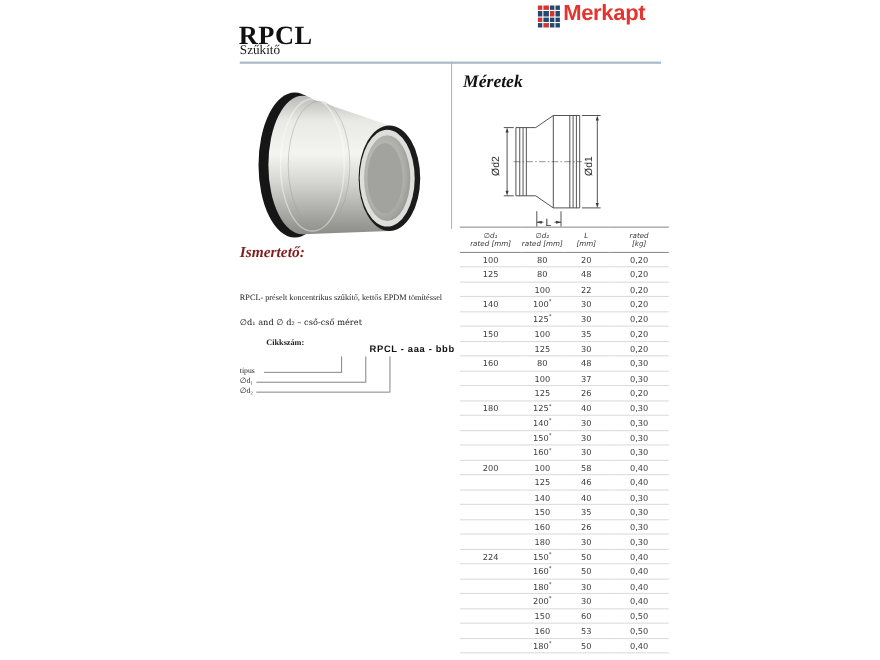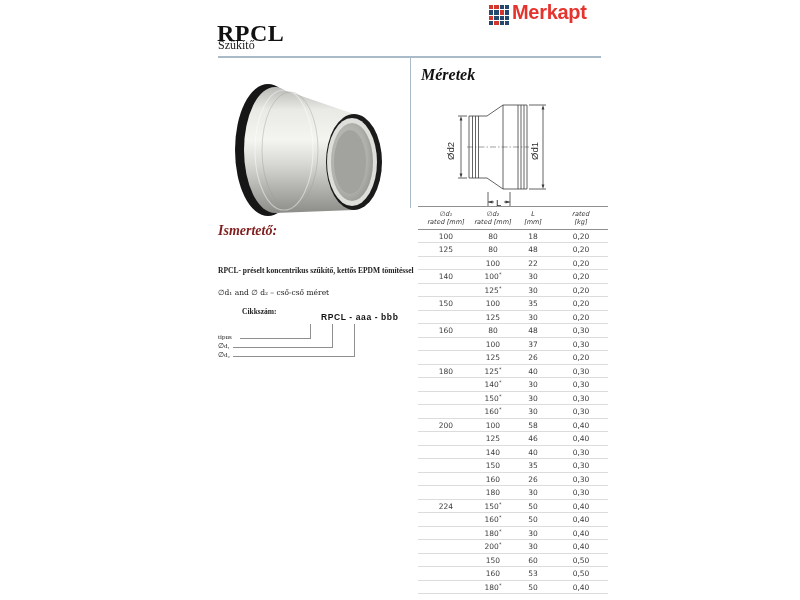--- a/index.html
+++ b/index.html
@@ -15,25 +15,25 @@
   .logo-grid{position:absolute;left:489px;top:5px;width:20px;height:20px;
              display:grid;grid-template-columns:repeat(4,1fr);grid-template-rows:repeat(4,1fr);gap:1px;}
   .logo-grid span{display:block;}
 
   .rule-h{position:absolute;left:218px;top:56px;width:383px;height:2px;background:#a9bac9;}
   .rule-v{position:absolute;left:410px;top:56px;width:1px;height:152px;background:#a9bac9;}
 
   
   .product{position:absolute;left:228px;top:76px;}
   .sec-title{position:absolute;left:218px;top:223px;font-size:14px;font-weight:bold;font-style:italic;color:#7f1d1d;}
-  .desc{position:absolute;left:218px;top:266px;font-size:7.5px;font-weight:bold;color:#222;}
+  .desc{position:absolute;left:218px;top:266px;font-size:7.5px;font-weight:normal;color:#222;}
   .dimnote{position:absolute;left:218px;top:288px;font-size:7.5px;color:#222;
            font-family:"DejaVu Serif",serif;}
   .cikkszam{position:absolute;left:218px;top:307px;font-size:7.5px;font-weight:bold;color:#222;margin-left:24px;}
-  .ordercode{position:absolute;left:287px;top:312px;font-size:8.5px;font-weight:bold;
+  .ordercode{position:absolute;left:302px;top:312px;font-size:8.5px;font-weight:bold;
              font-family:"Liberation Sans",sans-serif;letter-spacing:.6px;color:#111;padding-left:34px;}
   .legend{position:absolute;font-size:7px;color:#222;font-family:Liberation Serif, serif;}
   .lg-0{left:218px;top:333px;} .lg-1{left:218px;top:342px;} .lg-2{left:218px;top:351px;}
   .cline{position:absolute;background:#8f8f8f;}
   .cl-h1{left:240px;top:338px;width:70px;height:1px;}
   .cl-v1{left:310px;top:324px;width:1px;height:15px;}
   .cl-h2{left:233px;top:347px;width:99px;height:1px;}
   .cl-v2{left:332px;top:324px;width:1px;height:24px;}
   .cl-h3{left:233px;top:356px;width:121px;height:1px;}
   .cl-v3{left:354px;top:324px;width:1px;height:33px;}
@@ -184,21 +184,21 @@
         <th>
           <div>rated</div>
             <div>[kg]</div>
           </th>
       </tr>
     </thead>
     <tbody>
         <tr class="group">
           <td>100</td>
           <td>80</td>
-          <td>18</td>
+          <td>20</td>
           <td>0,20</td>
         </tr>
         <tr class="group">
           <td>125</td>
           <td>80</td>
           <td>48</td>
           <td>0,20</td>
         </tr>
         <tr>
           <td></td>

